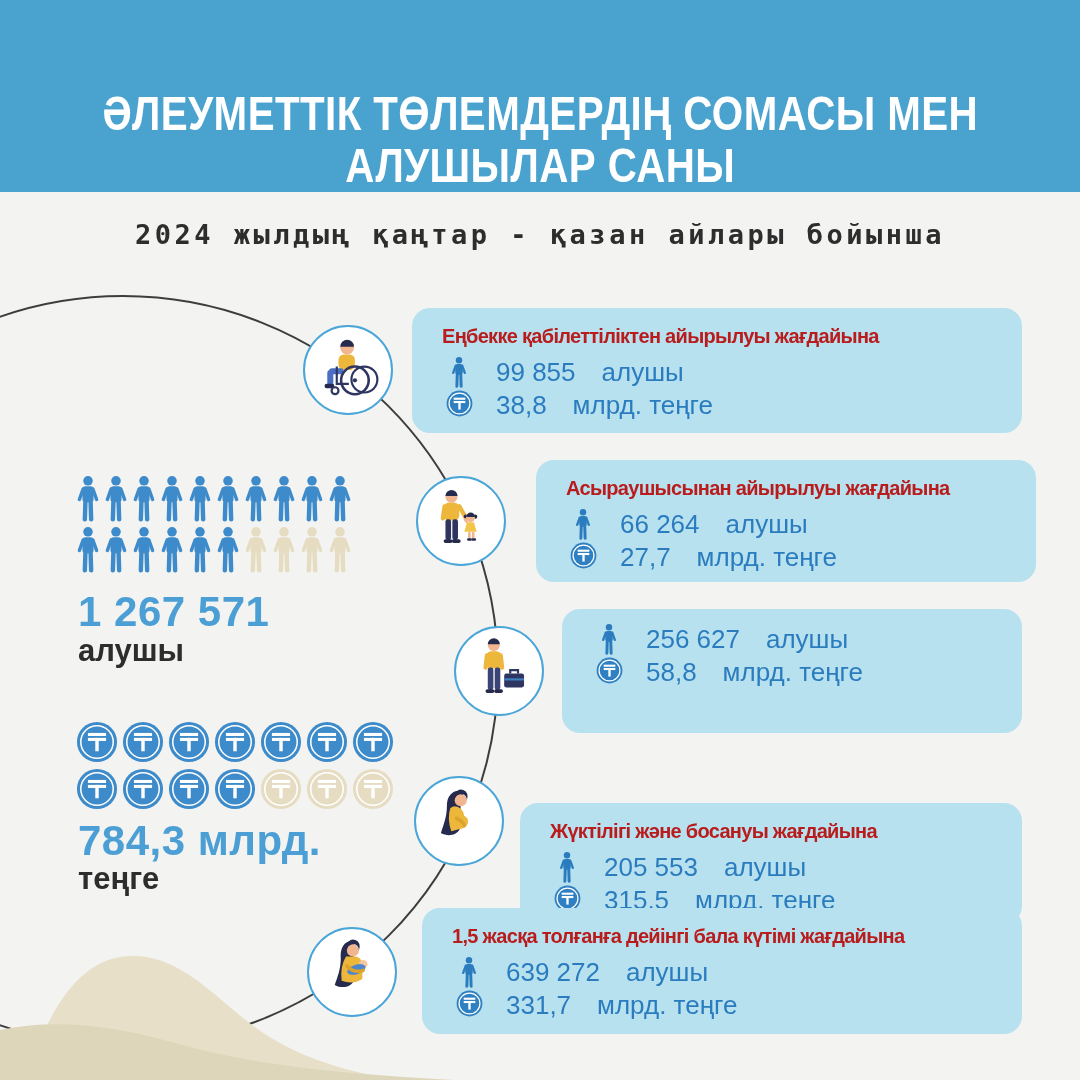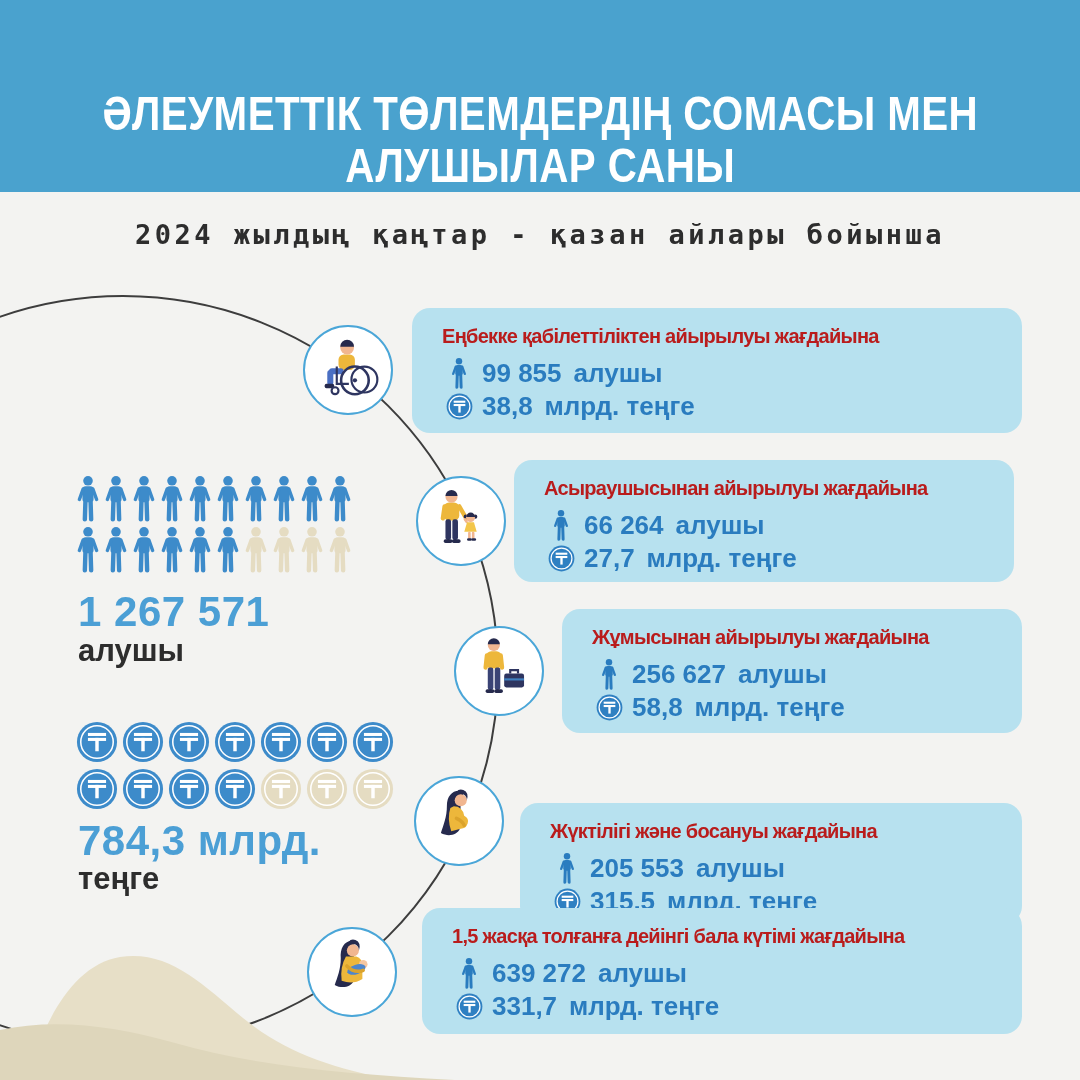--- a/index.html
+++ b/index.html
@@ -39,29 +39,29 @@
   .num-recipients{top:588px;}
   .lbl-recipients{top:633px;}
   .num-amount{top:817px;}
   .lbl-amount{top:861px;}
   
   .card{
     position:absolute;background:#b7e1ef;border-radius:18px;
     box-sizing:border-box;padding:15px 24px 12px 30px;z-index:3;
   }
   .card1{left:412px;top:308px;width:610px;height:125px;}
-  .card2{left:514px;top:460px;width:500px;height:122px;}
+  .card2{left:536px;top:460px;width:500px;height:122px;}
   .card3{left:562px;top:609px;width:460px;height:124px;}
   .card4{left:520px;top:803px;width:502px;height:121px;}
   .card5{left:422px;top:908px;width:600px;height:126px;}
   .card-title{
     font-size:20px;font-weight:bold;color:#b91c1c;letter-spacing:-0.7px;
     white-space:nowrap;margin:2px 0 9px 0;
   }
-  .stat-row{display:flex;align-items:center;height:33px;color:#2a7cbf;font-weight:bold;font-size:26px;}
+  .stat-row{display:flex;align-items:flex-start;height:33px;color:#2a7cbf;font-weight:normal;font-size:26px;gap:14px;}
   .icon-cell{width:34px;display:flex;justify-content:center;align-items:center;flex:0 0 34px;}
   .icon-cell .person-sm{width:16px;height:31px;color:#2a7cbf;}
   .icon-cell .coin-sm{width:27px;height:27px;color:#2f80c2;}
   .stat-number{margin-left:6px;}
   .stat-label{margin-left:12px;}
   
   .badge{
     position:absolute;width:90px;height:90px;border-radius:50%;
     background:#ffffff;border:2px solid #4aa6d8;box-sizing:border-box;
     display:flex;align-items:center;justify-content:center;z-index:4;
@@ -495,21 +495,20 @@
             <rect x="12.5" y="17.9" width="19" height="3.4" fill="#ffffff"></rect>
             <rect x="20.1" y="17.9" width="3.8" height="14" fill="#ffffff"></rect>
           </svg>
         </span>
       <span class="stat-number">27,7</span>
       <span class="stat-label">млрд. теңге</span>
     </div>
   </div>
 
   <div class="card card3">
-    <div class="card-title">Жұмысынан айырылуы жағдайына</div>
     <div class="stat-row">
       <span class="icon-cell">
           <svg class="person-sm" viewBox="0 0 24 48">
             <circle cx="12" cy="5" r="5" fill="currentColor"></circle>
             <rect x="6.2" y="10.8" width="11.6" height="16.5" rx="3.4" fill="currentColor"></rect>
             <line x1="7" y1="13.5" x2="3" y2="24.5" stroke="currentColor" stroke-width="3.6" stroke-linecap="round"></line>
             <line x1="17" y1="13.5" x2="21" y2="24.5" stroke="currentColor" stroke-width="3.6" stroke-linecap="round"></line>
             <line x1="9.3" y1="27" x2="8.7" y2="45.3" stroke="currentColor" stroke-width="4.6" stroke-linecap="round"></line>
             <line x1="14.7" y1="27" x2="15.3" y2="45.3" stroke="currentColor" stroke-width="4.6" stroke-linecap="round"></line>
           </svg>

